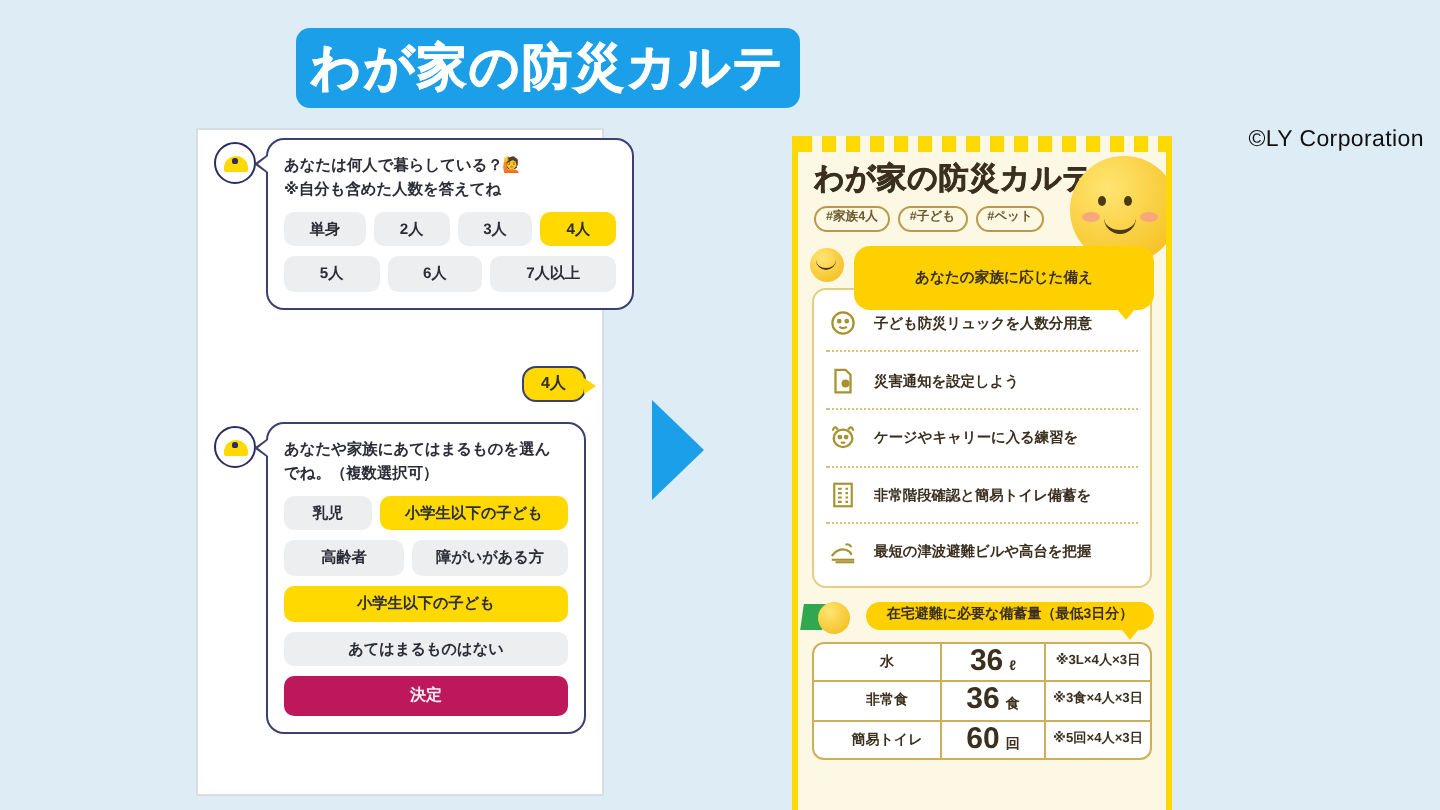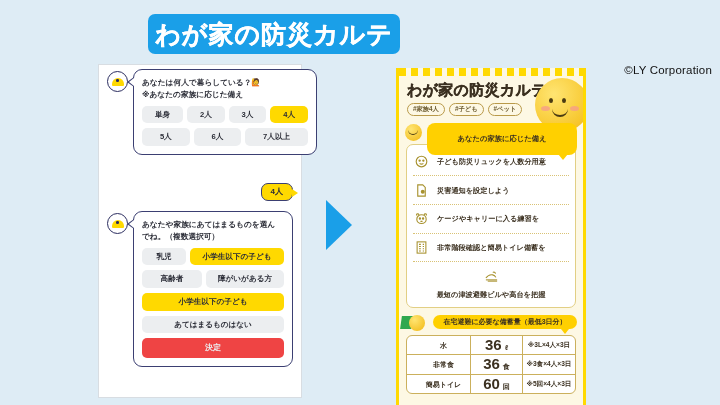--- a/index.html
+++ b/index.html
@@ -107,21 +107,21 @@
   }
   .reply-bubble::after {
     content: ""; position: absolute; right: -6px; top: 5px;
     width: 0; height: 0;
     border-top: 4px solid transparent;
     border-bottom: 4px solid transparent;
     border-left: 6px solid #ffd900;
   }
   .submit-btn {
     margin-top: 5px;
-    background: #ef4444; color: #eceef0;
+    background: #be185d; color: #eceef0;
     border-radius: 5px; text-align: center;
     font-size: 8px; font-weight: bold; padding: 6px 0; line-height: 1;
   }
 
   
   .arrow {
     position: absolute; left: 326px; top: 200px;
     width: 0; height: 0;
     border-top: 25px solid transparent;
     border-bottom: 25px solid transparent;
@@ -213,21 +213,21 @@
     background: #ffffff;
     border: 1.4px solid #e2cf84;
     border-radius: 7px;
     padding: 3px 6px;
   }
   .chk-item {
     display: flex; align-items: center; gap: 7px;
     padding: 5.3px 0;
     border-bottom: 1px dotted #d9c275;
   }
-  .chk-item:last-child { border-bottom: none; flex-direction: column; }
+  .chk-item:last-child { border-bottom: none; }
   .chk-icon {
     width: 17px; height: 17px; flex: 0 0 17px;
     display: flex; align-items: center; justify-content: center;
     color: #a8922f;
   }
   .chk-label {
     font-size: 7.2px; font-weight: bold; color: #3b3020;
     white-space: nowrap; line-height: 1;
   }
 
@@ -302,21 +302,21 @@
   <div class="copyright">©LY Corporation</div>
 
   <div class="chat-panel">
 
     <div class="msg-row">
       <div class="avatar">
         <div class="helmet"></div>
       </div>
       <div class="bubble" style="top:4px; width:184px;">
         <div class="q-text">あなたは何人で暮らしている？🙋</div>
-        <div class="q-text">※あなたの家族に応じた備え</div>
+        <div class="q-text">※自分も含めた人数を答えてね</div>
 
         <div class="opt-row">
           <div class="opt w-s">単身</div>
           <div class="opt w-s">2人</div>
           <div class="opt w-s">3人</div>
           <div class="opt w-s sel">4人</div>
         </div>
         <div class="opt-row">
           <div class="opt w-m">5人</div>
           <div class="opt w-m">6人</div>

